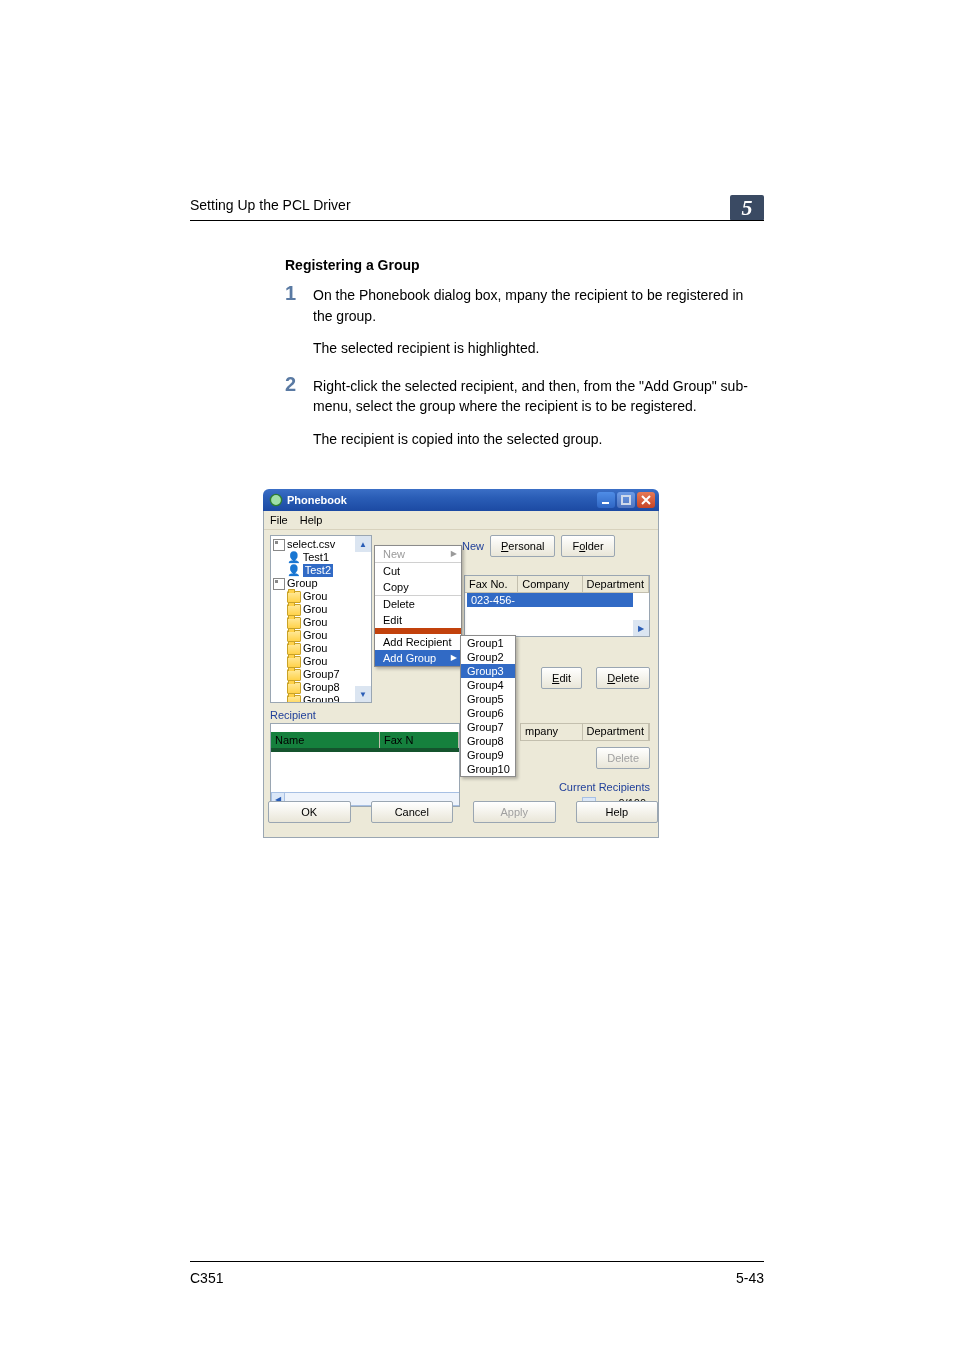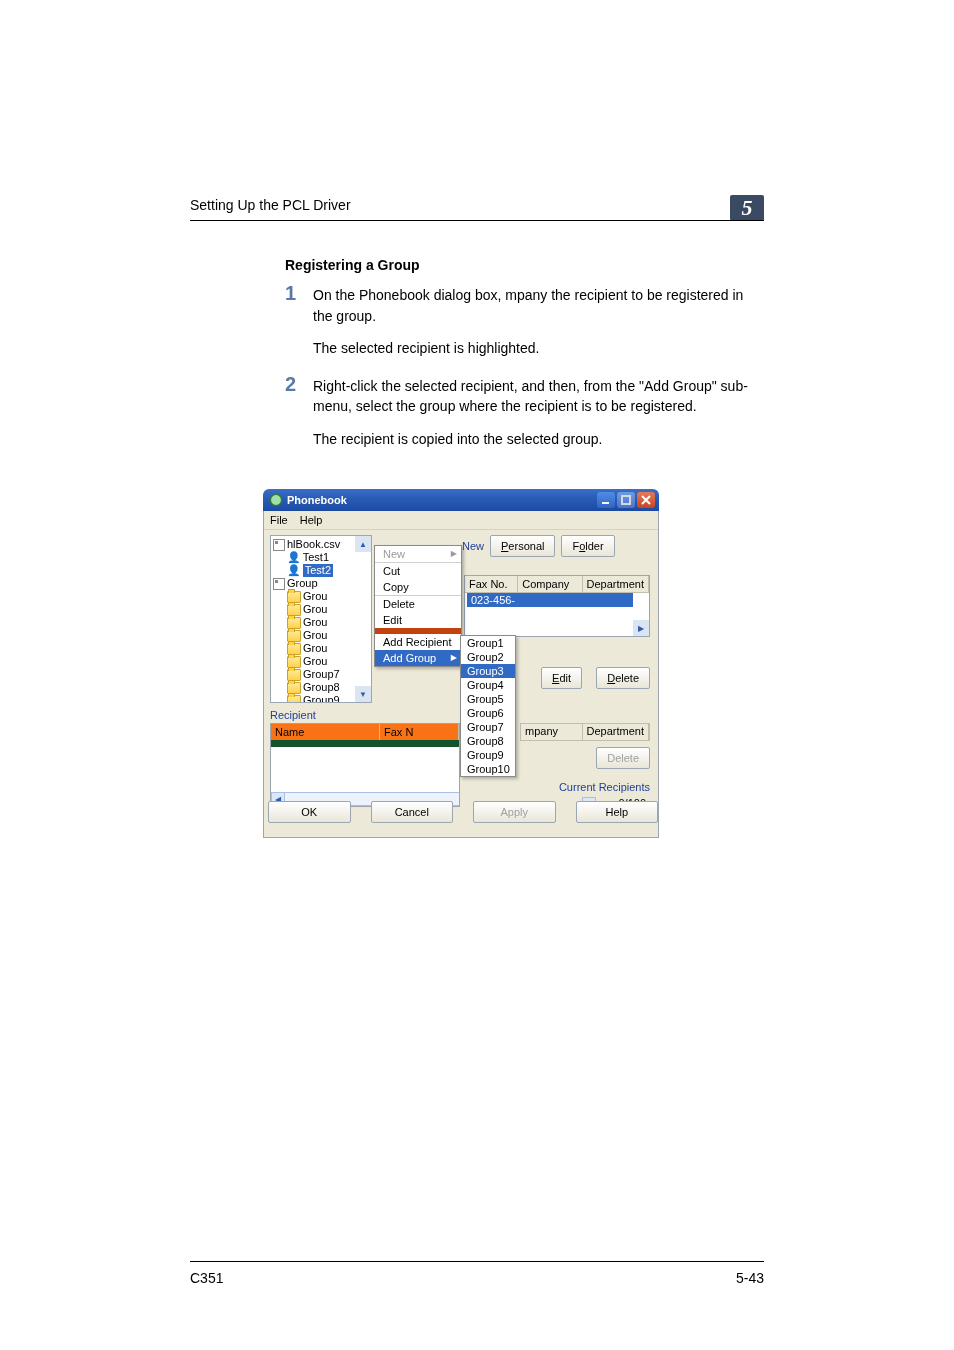--- a/index.html
+++ b/index.html
@@ -245,21 +245,21 @@
   .mid-area .lbl-nt { position:absolute; left:0; top:32px; font-size:11px; }
   .mid-area .btn-edit { position:absolute; right:68px; top:28px; }
   .mid-area .btn-del  { position:absolute; right:0; top:28px; }
 
   .recipient-lbl { position:absolute; top:198px; left:6px; font-size:11px; color:#21409a; }
 
   .grid2 {
     position:absolute; top:212px; left:6px; width: 188px; height:82px;
     background:#fff; border:1px solid #9aa6b2;
   }
-  .grid2 .g2head { display:flex; height:16px; background:#f97316; font-size:11px; border-bottom:7px solid #14532d; }
+  .grid2 .g2head { display:flex; height:16px; background:#15803d; font-size:11px; border-bottom:4px solid #14532d;margin-top:8px; }
   .grid2 .g2head div { border-right:1px solid #c3bfae; padding:0 4px; line-height:16px; }
   .grid2 .hsb {
     position:absolute; left:0; right:0; bottom:0; height:14px;
     display:flex; background:#eef3fb;
   }
   .grid2 .hsb .ar { width:14px; height:14px; background:#dbe7f7; display:flex;align-items:center;justify-content:center; font-size:8px; color:#2a5db6; border:1px solid #a7c0e4; box-sizing:border-box; }
   .grid2 .hsb .track { flex:1; border-top:1px solid #a7c0e4; border-bottom:1px solid #a7c0e4; }
 
   .right-col {
     position:absolute; top:212px; left:256px; right:8px; height:90px;
@@ -354,21 +354,21 @@
         <span>File</span>
         <span>Help</span>
       </div>
 
       <div class="tree">
         <div class="sb-top">▲</div>
         <div class="sb-bot">▼</div>
         <ul>
           <li>
               <span class="card-ico"></span>
-              <span class="label">hlBook.csv</span>
+              <span class="label">select.csv</span>
             </li>
           <li style="padding-left:14px">
               <span class="pers-ico">👤</span>
               <span class="label">Test1</span>
             </li>
           <li class="sel" style="padding-left:14px">
               <span class="pers-ico">👤</span>
               <span class="label">Test2</span>
             </li>
           <li>

